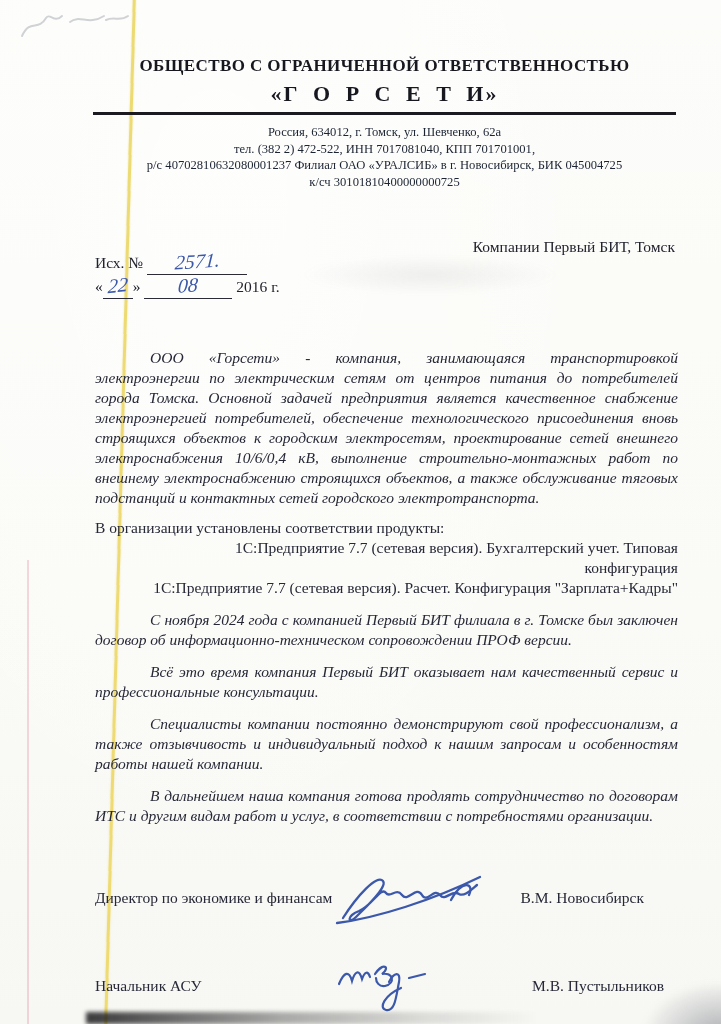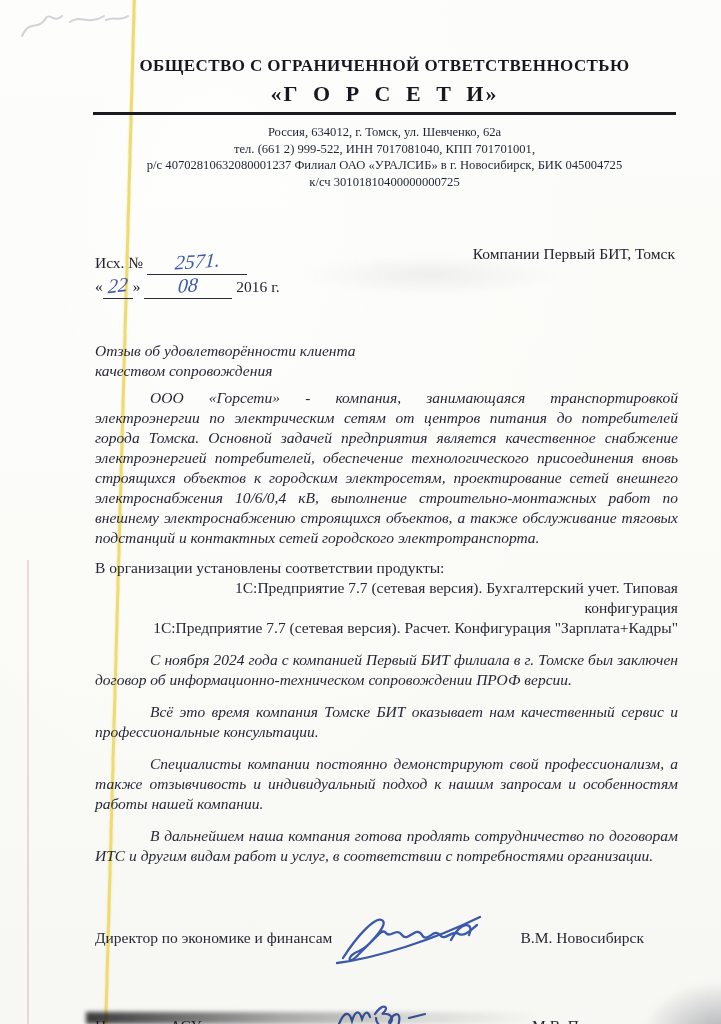--- a/index.html
+++ b/index.html
@@ -39,21 +39,21 @@
 
   
   .ref { position:absolute; left:95px; top:251px; font-size:15.5px; line-height:22px; color:#22232e; }
   .uline { display:inline-block; border-bottom:1.4px solid #2a2b36; text-align:center; vertical-align:baseline; }
   .u-num { width:100px; }
   .u-day { width:30px; }
   .u-month { width:88px; }
   .hw { display:inline-block; color:#3b58ab; font-style:italic; font-size:20px;
     transform:rotate(-4deg) skewX(-8deg); transform-origin:center; line-height:1; }
   .hw-day { transform:rotate(-6deg) skewX(-10deg); }
-  .addressee { position:absolute; top:245px; right:46px; font-size:15.5px; color:#22232e; }
+  .addressee { position:absolute; top:238px; right:46px; font-size:15.5px; color:#22232e; }
 
   
   .col { position:absolute; left:95px; top:341px; width:583px; font-size:15.5px; line-height:20px; }
   .subject { font-style:italic; }
   .para { margin-top:12px; text-align:justify; text-indent:55px;font-style:italic; }
   .para-first { margin-top:7px; }
   .products { margin-top:10px; }
   .product-line { padding-left:55px;text-align:right; }
 
   
@@ -80,56 +80,52 @@
     <path d="M6,30 C14,12 22,26 30,12 C34,6 38,18 46,10 M54,16 C64,8 72,20 88,10 M90,14 C98,10 104,16 112,10" fill="none" stroke="#9aa0a8" stroke-width="2" stroke-linecap="round"></path>
   </svg>
   <div class="ghost-smudge"></div>
 
   <div class="letterhead">
     <div class="org-type">ОБЩЕСТВО С ОГРАНИЧЕННОЙ ОТВЕТСТВЕННОСТЬЮ</div>
     <div class="org-name">«Г О Р С Е Т И»</div>
     <div class="head-rule"></div>
     <div class="addr">
       <div>Россия, 634012, г. Томск, ул. Шевченко, 62а</div>
-      <div>тел. (661 2) 999-522, ИНН 7017081040, КПП 701701001,</div>
+      <div>тел. (382 2) 472-522, ИНН 7017081040, КПП 701701001,</div>
       <div>р/с 40702810632080001237 Филиал ОАО «УРАЛСИБ» в г. Новосибирск, БИК 045004725</div>
       <div>к/сч 30101810400000000725</div>
     </div>
   </div>
 
   <div class="ref">
     <div>
       <span>Исх. №</span>
       <span class="uline u-num"><span class="hw">2571.</span></span>
     </div>
     <div>
       <span>«</span><span class="uline u-day"><span class="hw hw-day">22</span></span><span>»</span>
       <span class="uline u-month"><span class="hw">08</span></span>
       <span>2016 г.</span>
     </div>
   </div>
 
   <div class="addressee">Компании Первый БИТ, Томск</div>
 
   <div class="col">
-    <div class="subject">
-      <div>Отзыв об удовлетворённости клиента</div>
-      <div>качеством сопровождения</div>
-    </div>
 
     <div class="para para-first">ООО «Горсети» - компания, занимающаяся транспортировкой электроэнергии по электрическим сетям от центров питания до потребителей города Томска. Основной задачей предприятия является качественное снабжение электроэнергией потребителей, обеспечение технологического присоединения вновь строящихся объектов к городским электросетям, проектирование сетей внешнего электроснабжения 10/6/0,4 кВ, выполнение строительно-монтажных работ по внешнему электроснабжению строящихся объектов, а также обслуживание тяговых подстанций и контактных сетей городского электротранспорта.</div>
 
     <div class="products">
       <div>В организации установлены соответствии продукты:</div>
       <div class="product-line">1С:Предприятие 7.7 (сетевая версия). Бухгалтерский учет. Типовая конфигурация</div>
       <div class="product-line">1С:Предприятие 7.7 (сетевая версия). Расчет. Конфигурация "Зарплата+Кадры"</div>
     </div>
 
     <div class="para">С ноября 2024 года с компанией Первый БИТ филиала в г. Томске был заключен договор об информационно-техническом сопровождении ПРОФ версии.</div>
-    <div class="para">Всё это время компания Томске БИТ оказывает нам качественный сервис и профессиональные консультации.</div>
+    <div class="para">Всё это время компания Первый БИТ оказывает нам качественный сервис и профессиональные консультации.</div>
     <div class="para">Специалисты компании постоянно демонстрируют свой профессионализм, а также отзывчивость и индивидуальный подход к нашим запросам и особенностям работы нашей компании.</div>
     <div class="para">В дальнейшем наша компания готова продлять сотрудничество по договорам ИТС и другим видам работ и услуг, в соответствии с потребностями организации.</div>
 
     <div class="sig-row sig-row-1">
       <span class="sig-title">Директор по экономике и финансам</span>
       <span class="sig-draw sig-draw-1">
         <svg class="sig" width="150" height="64" viewBox="0 0 150 64">
           <g fill="none" stroke="#3b58ab" stroke-width="2.3" stroke-linecap="round">
             <path d="M10,52 C24,30 44,8 50,15 C55,21 32,42 23,51 C15,59 13,50 26,45 C40,39 48,20 53,27 C57,33 63,21 69,29 C75,37 83,19 89,29 C94,38 101,21 107,29 C112,36 119,23 126,28 C131,31 138,24 144,19"></path>
             <path d="M4,57 C44,52 100,34 147,11"></path>

